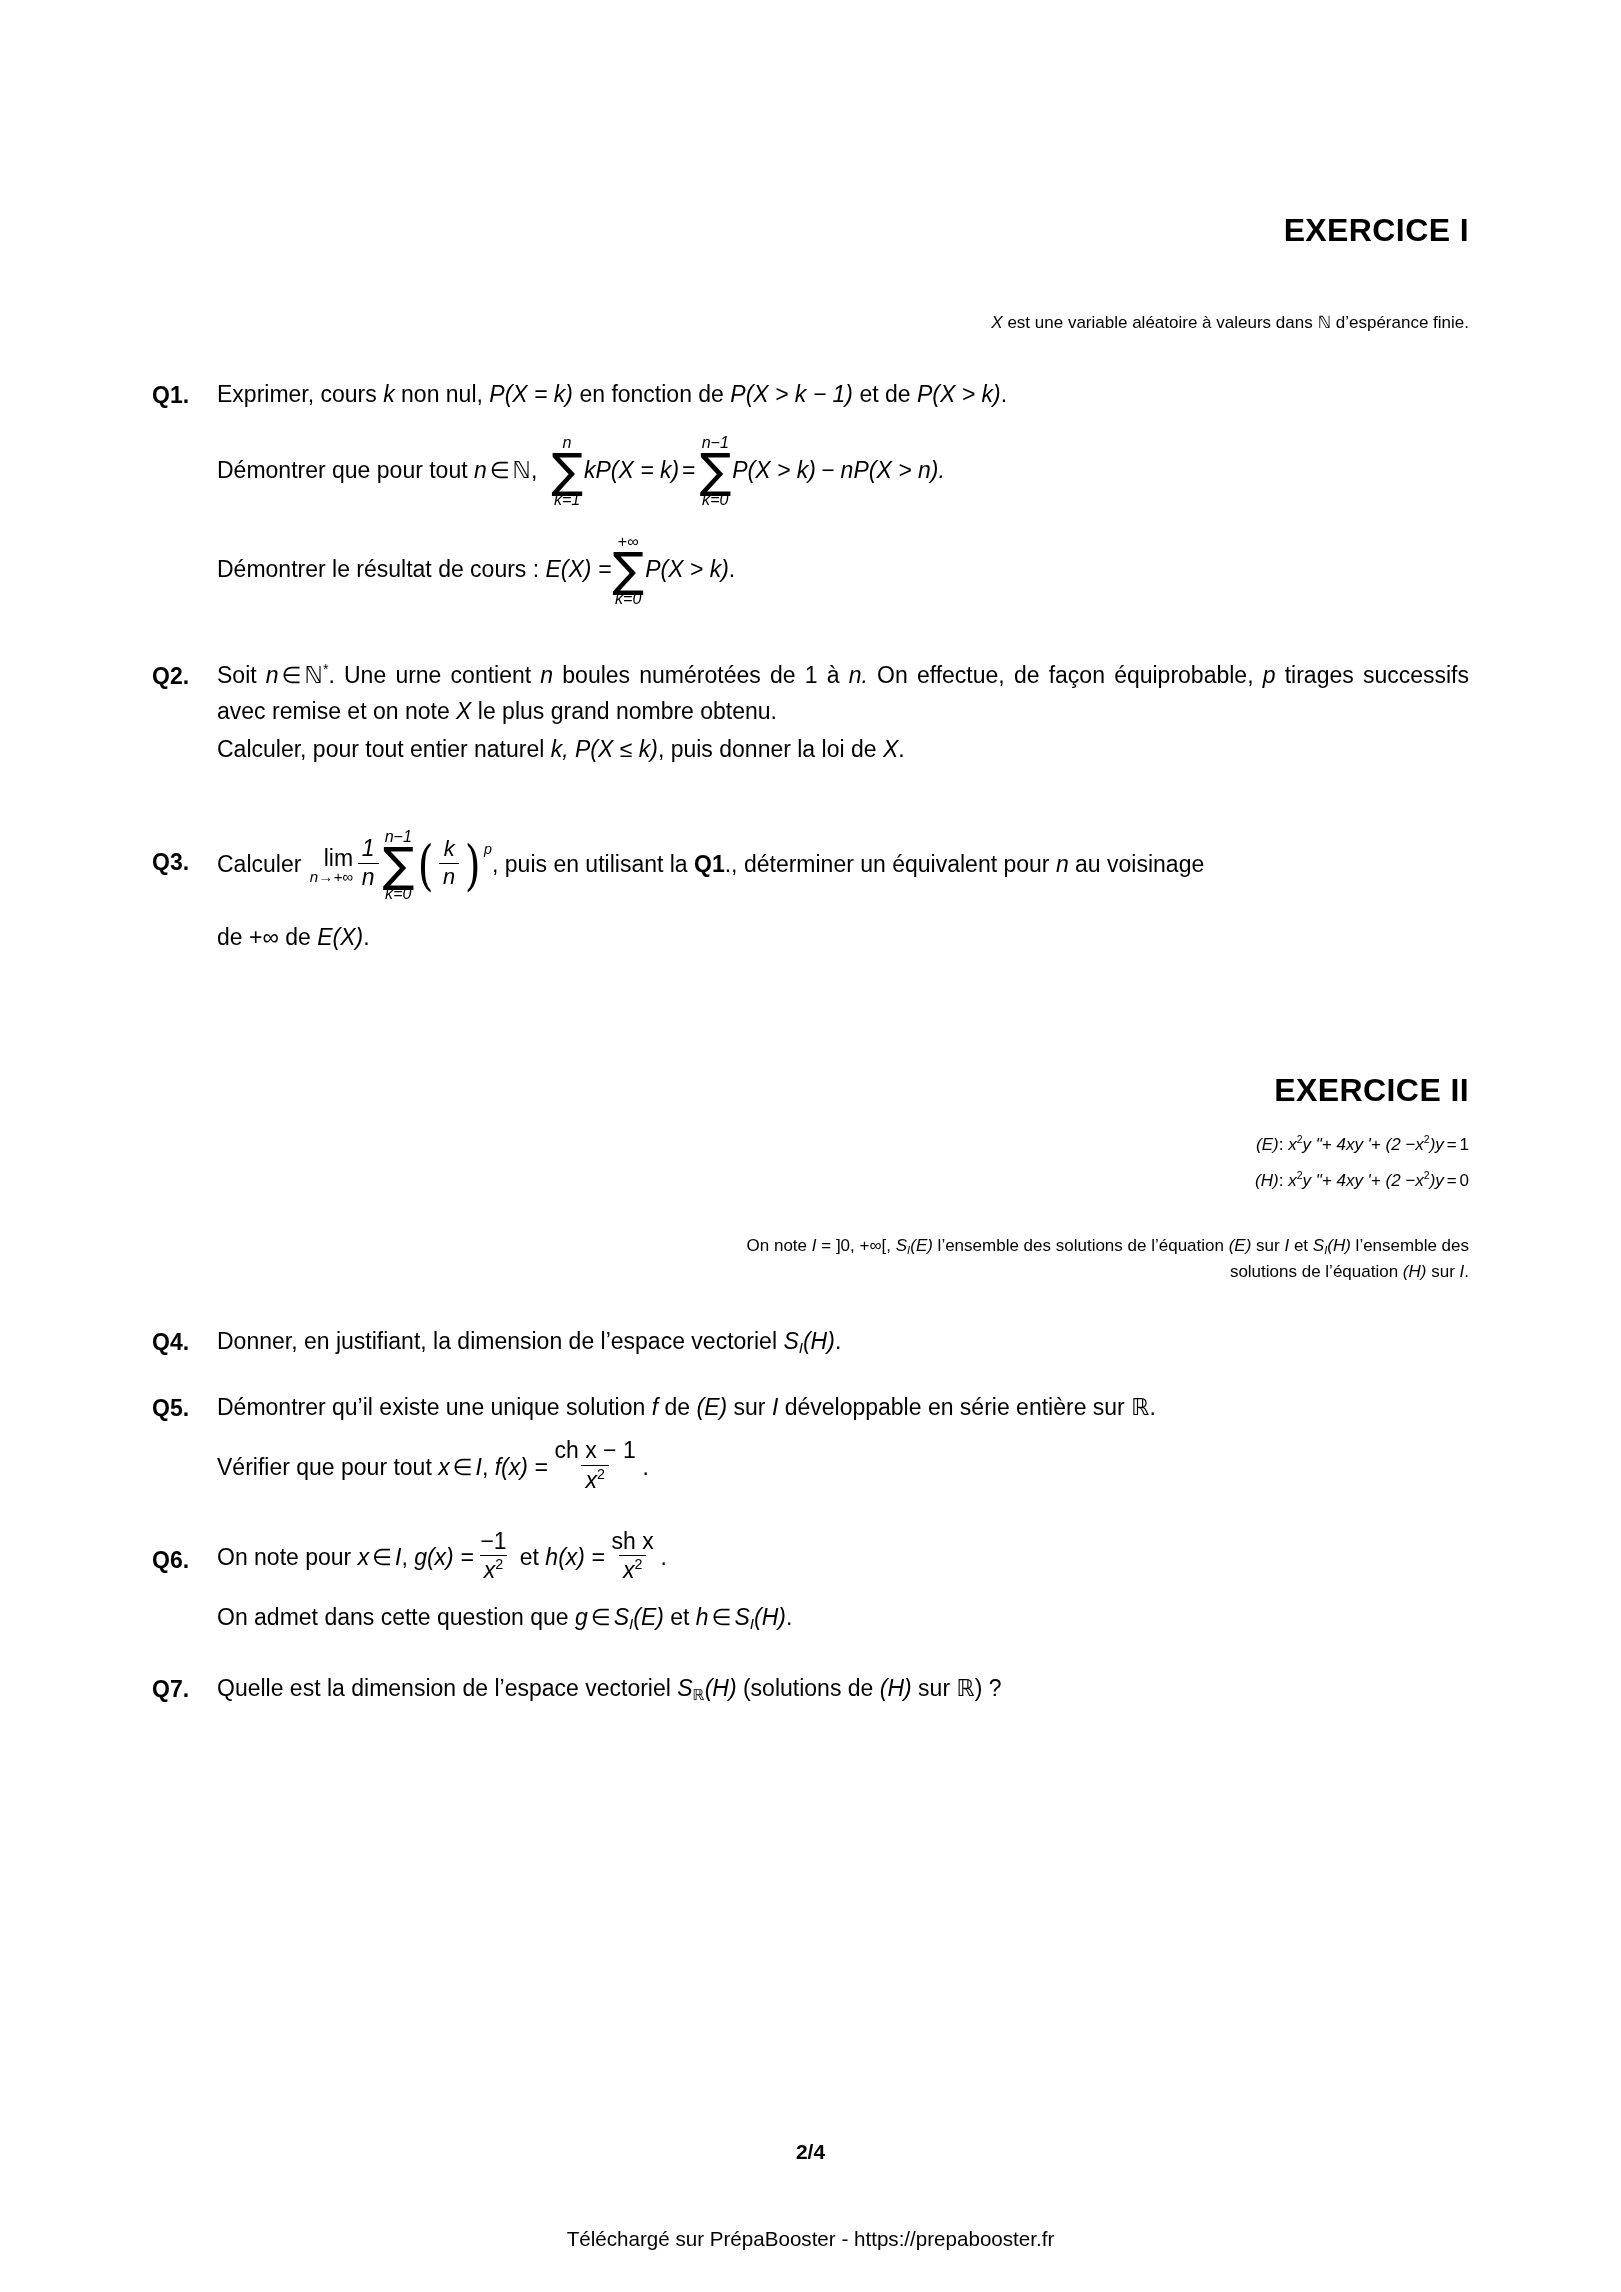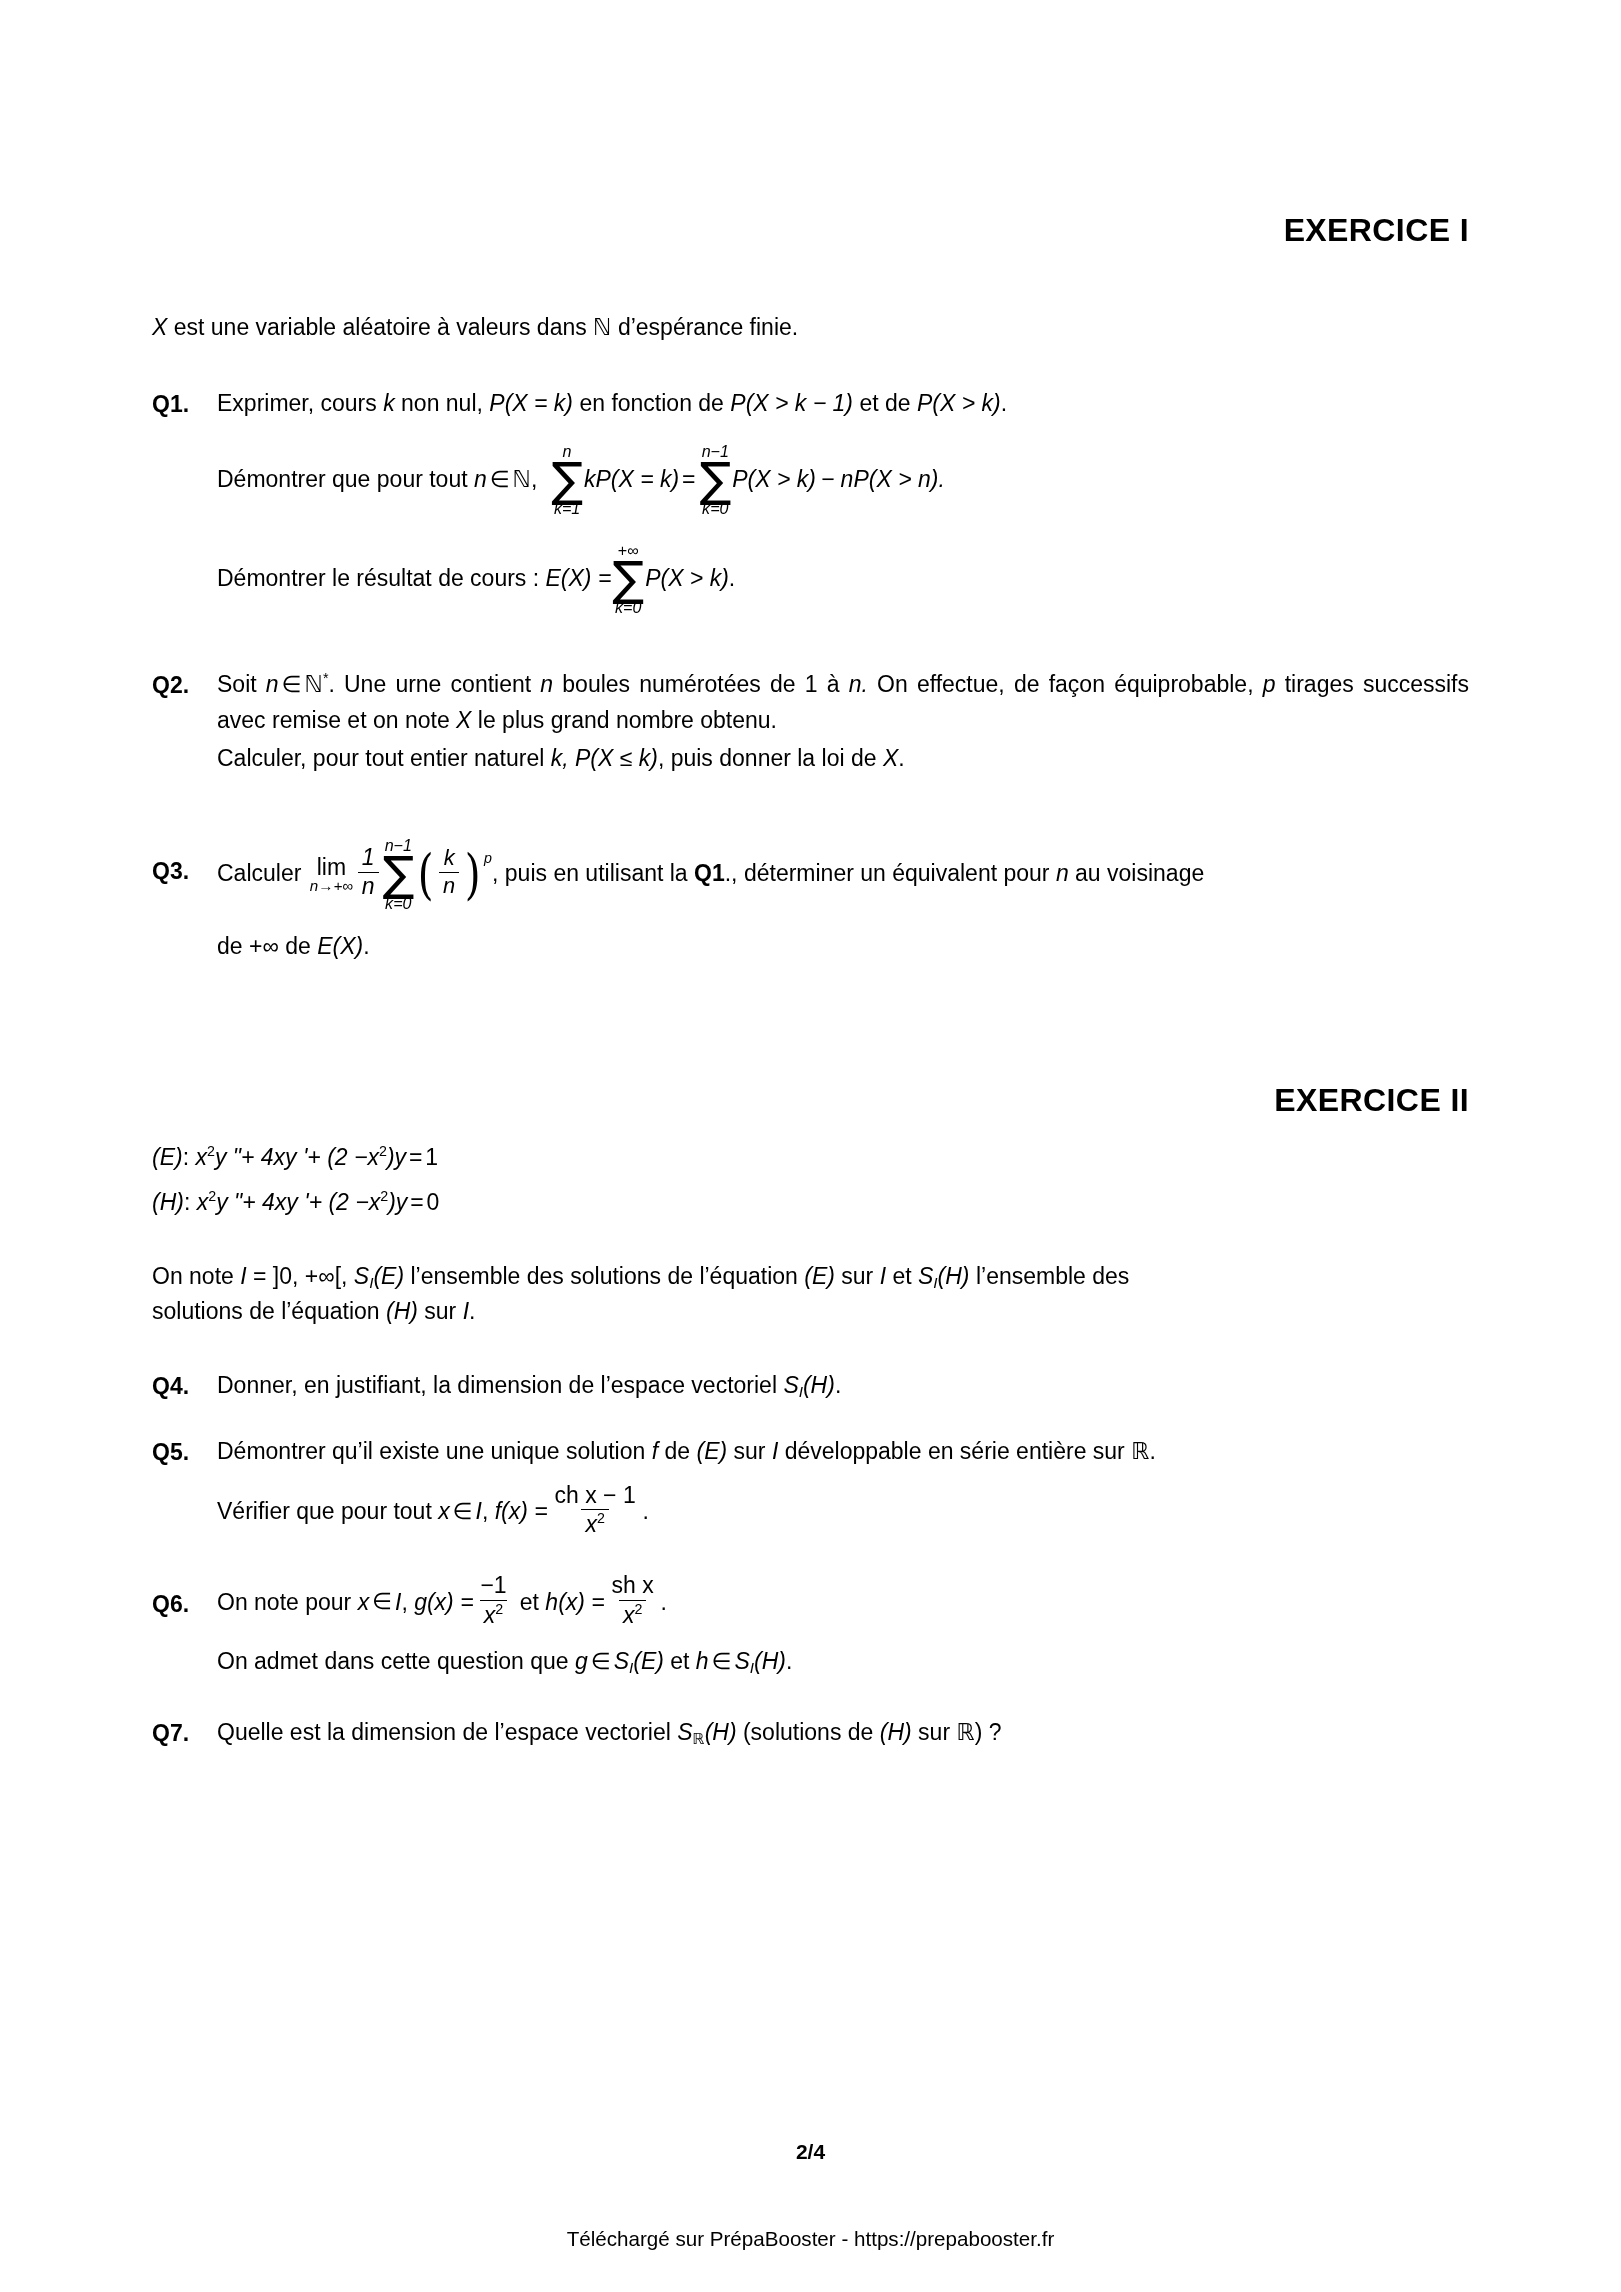--- a/index.html
+++ b/index.html
@@ -25,23 +25,23 @@
     text-align: right;
     font-size: 32px;
     font-weight: bold;
     letter-spacing: 0.4px;
   }
   #exercice1-title { padding-top: 191px; }
   #exercice2-title { padding-top: 95px; }
 
   
   .para {
-    font-size: 23px;
+    font-size: 17px;
     line-height: 1.52;
-    text-align: left;
+    text-align: right;
   }
   .intro { margin-top: 61px; }
 
   .qrow {
     display: flex;
     align-items: flex-start;
     font-size: 23px;
     line-height: 1.56;
   }
   .qlabel {
@@ -85,21 +85,21 @@
     font-size: 2.05em;
     font-style: normal;
     line-height: 0.92;
     font-weight: 400;
   }
 
   
   .limop {
     display: inline-flex;
     flex-direction: column;
-    align-items: center;
+    align-items: flex-end;
     vertical-align: middle;
     line-height: 1;
     margin: 0 2px;
   }
   .limop .top { font-style: normal; font-size: 1em; }
   .limop .bot { font-size: 0.66em; font-style: italic; margin-top: -1px; }
 
   
   .frac {
     display: inline-flex;

